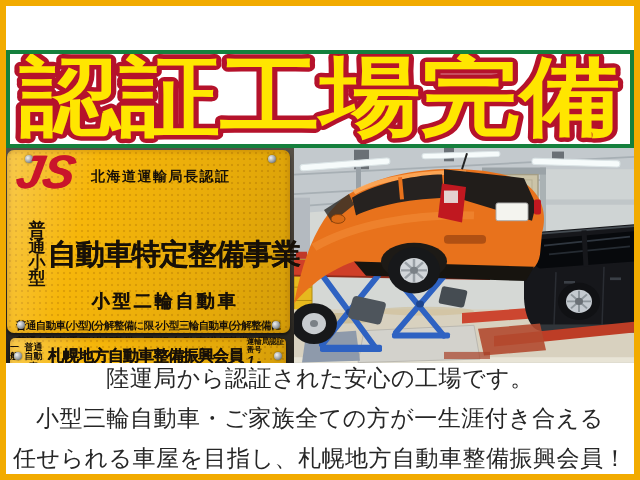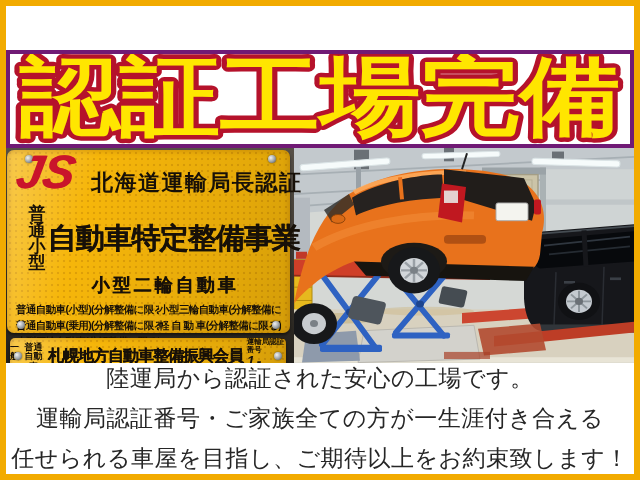--- a/index.html
+++ b/index.html
@@ -1,20 +1,20 @@
 <!DOCTYPE html>
 <html><head>
 <meta charset="utf-8">
 <style>
   html,body{margin:0;padding:0;}
   body{width:640px;height:480px;overflow:hidden;font-family:"Liberation Sans",sans-serif;}
   .frame{width:628px;height:468px;border:6px solid #f2ab00;background:#ffffff;display:flex;flex-direction:column;}
 
   
-  .banner{height:102px;border:4px solid #701a75;background:#ffffff;overflow:hidden;margin-top:44px;}
+  .banner{height:102px;border:4px solid #15803d;background:#ffffff;overflow:hidden;margin-top:44px;}
   .banner svg{display:block;width:100%;height:100%;}
 
   
   .middle{height:242px;display:flex;overflow:hidden;}
 
   
   .sign-panel{width:288px;flex:0 0 288px;background:linear-gradient(180deg,#575047 0%,#39342d 60%,#23201b 100%);
     padding:1px 3px 0 1px;box-sizing:border-box;display:flex;flex-direction:column;}
   .reflective{
     background-color:#f6b60a;
@@ -22,22 +22,22 @@
       linear-gradient(105deg,rgba(255,255,255,.28) 0%,rgba(255,255,255,0) 28%,rgba(0,0,0,.07) 75%,rgba(0,0,0,.14) 100%),
       radial-gradient(circle,rgba(140,80,0,.22) 1px,rgba(0,0,0,0) 1.6px);
     background-size:auto,6px 6px;
     color:#171008;
   }
   .sign-main{position:relative;height:183px;margin:1px 1px 0 0;border-radius:7px;
     box-shadow:inset 0 0 6px rgba(120,60,0,.35), 0 2px 3px rgba(0,0,0,.5);}
   .sign-header{position:relative;height:52px;}
   .js-logo{position:absolute;left:10px;top:-2px;font-size:47px;font-weight:900;font-style:italic;
     color:#c9142b;transform:skewX(-10deg);text-shadow:1px 0 #c9142b;line-height:1;}
-  .header-text{position:absolute;left:84px;top:18px;font-size:22px;font-weight:900;letter-spacing:1.5px;white-space:nowrap;}
-  .title-row{display:flex;justify-content:center;align-items:center;margin-top:4px;padding-left:31px;}
+  .header-text{position:absolute;left:84px;top:18px;font-size:14px;font-weight:900;letter-spacing:1.5px;white-space:nowrap;}
+  .title-row{display:flex;justify-content:center;align-items:center;margin-top:20px;padding-left:31px;}
   .class-stack{display:flex;flex-direction:column;line-height:.95;margin-right:1px;}
   .class-stack span{font-size:17px;font-weight:900;letter-spacing:1px;}
   .main-title{font-size:29px;font-weight:900;letter-spacing:-1px;white-space:nowrap;
     text-shadow:.5px 0 currentColor;}
   .subtitle{text-align:center;font-size:18px;font-weight:900;letter-spacing:3px;margin-top:2px;
     text-shadow:.4px 0 currentColor;margin-left:33px;}
   .vehicle-rows{margin-top:5px;padding:0 9px;}
   .vrow{display:flex;line-height:1.5;}
   .vl{width:54%;} .vr{width:46%;}
   .vl,.vr{font-size:10.5px;font-weight:700;letter-spacing:-.6px;white-space:nowrap;overflow:hidden;}
@@ -275,17 +275,17 @@
             <circle cx="20" cy="198" r="12" fill="#c8ccd0"></circle>
             <circle cx="20" cy="198" r="4" fill="#7a8086"></circle>
           </g>
         </g>
       </svg>
     </div>
   </div>
 
   <div class="footer">
     <div>陸運局から認証された安心の工場です。</div>
-    <div>運輸局認証番号・ご家族全ての方が一生涯付き合える</div>
-    <div>任せられる車屋を目指し、ご期待以上をお約束致します！</div>
+    <div>小型三輪自動車・ご家族全ての方が一生涯付き合える</div>
+    <div>任せられる車屋を目指し、札幌地方自動車整備振興会員！</div>
   </div>
 
 </div>
 
 </body></html>

